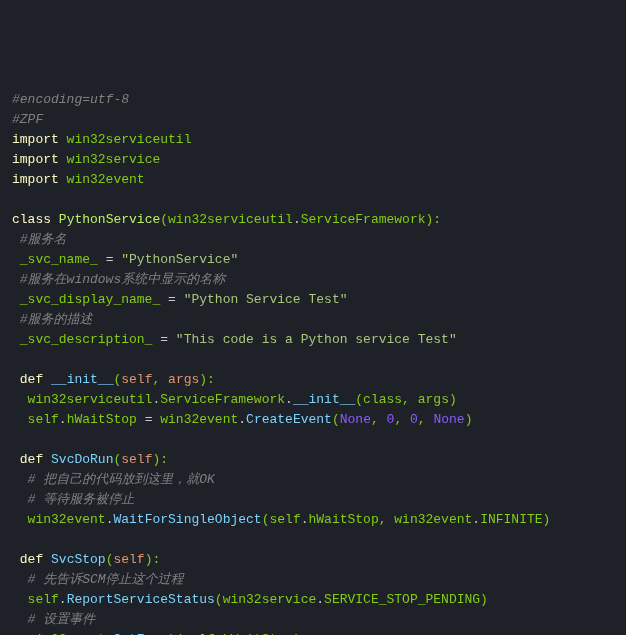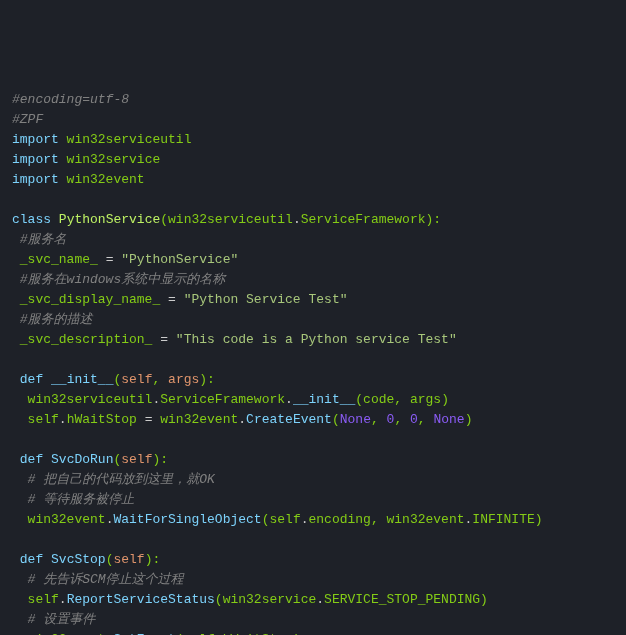--- a/index.html
+++ b/index.html
@@ -10,21 +10,21 @@
     line-height: 20px;
     color: #cccccc;
     padding: 10px 12px;
     width: 626px;
     height: 635px;
     overflow: hidden;
     white-space: pre;
     font-style: normal;
   }
   .cm { color: #808080; font-style: italic; margin-top: 40px; }
-  .kw { color: #7dd3fc; }
+  .kw { color: #fef9c3; }
   .cls { color: #bef264; }
   .fn { color: #7dd3fc; }
   .str { color: #a8c77b; }
   .num { color: #8b5cf6; }
   .par { color: #e0956c; }
   .op { color: #cccccc; }
   .pl { color: #84cc16; }
 </style>
 </head>
 <body>
@@ -39,27 +39,27 @@
 <span></span>
 <span class="kw">class</span><span> </span><span class="cls">PythonService</span><span class="pl">(win32serviceutil</span><span class="op">.</span><span class="pl">ServiceFramework</span><span class="pl">):</span>
 <span class="cm"> #服务名</span>
 <span class="pl"> _svc_name_ </span><span class="op">=</span><span> </span><span class="str">"PythonService"</span>
 <span class="cm"> #服务在windows系统中显示的名称</span>
 <span class="pl"> _svc_display_name_ </span><span class="op">=</span><span> </span><span class="str">"Python Service Test"</span>
 <span class="cm"> #服务的描述</span>
 <span class="pl"> _svc_description_ </span><span class="op">=</span><span> </span><span class="str">"This code is a Python service Test"</span>
 <span></span>
 <span> </span><span class="kw">def</span><span> </span><span class="fn">__init__</span><span class="pl">(</span><span class="par">self</span><span class="pl">, </span><span class="par">args</span><span class="pl">):</span>
-<span class="pl">  win32serviceutil</span><span class="op">.</span><span class="pl">ServiceFramework</span><span class="op">.</span><span class="fn">__init__</span><span class="pl">(code, args)</span>
+<span class="pl">  win32serviceutil</span><span class="op">.</span><span class="pl">ServiceFramework</span><span class="op">.</span><span class="fn">__init__</span><span class="pl">(class, args)</span>
 <span class="pl">  self</span><span class="op">.</span><span class="pl">hWaitStop </span><span class="op">=</span><span class="pl"> win32event</span><span class="op">.</span><span class="fn">CreateEvent</span><span class="pl">(</span><span class="num">None</span><span class="pl">, </span><span class="num">0</span><span class="pl">, </span><span class="num">0</span><span class="pl">, </span><span class="num">None</span><span class="pl">)</span>
 <span></span>
 <span> </span><span class="kw">def</span><span> </span><span class="fn">SvcDoRun</span><span class="pl">(</span><span class="par">self</span><span class="pl">):</span>
 <span class="cm">  # 把自己的代码放到这里，就OK</span>
 <span class="cm">  # 等待服务被停止</span>
-<span class="pl">  win32event</span><span class="op">.</span><span class="fn">WaitForSingleObject</span><span class="pl">(self</span><span class="op">.</span><span class="pl">encoding, win32event</span><span class="op">.</span><span class="pl">INFINITE)</span>
+<span class="pl">  win32event</span><span class="op">.</span><span class="fn">WaitForSingleObject</span><span class="pl">(self</span><span class="op">.</span><span class="pl">hWaitStop, win32event</span><span class="op">.</span><span class="pl">INFINITE)</span>
 <span></span>
 <span> </span><span class="kw">def</span><span> </span><span class="fn">SvcStop</span><span class="pl">(</span><span class="par">self</span><span class="pl">):</span>
 <span class="cm">  # 先告诉SCM停止这个过程</span>
 <span class="pl">  self</span><span class="op">.</span><span class="fn">ReportServiceStatus</span><span class="pl">(win32service</span><span class="op">.</span><span class="pl">SERVICE_STOP_PENDING)</span>
 <span class="cm">  # 设置事件</span>
 <span class="pl">  win32event</span><span class="op">.</span><span class="fn">SetEvent</span><span class="pl">(self</span><span class="op">.</span><span class="pl">hWaitStop)</span>
 <span></span>
 
 
 </div>

